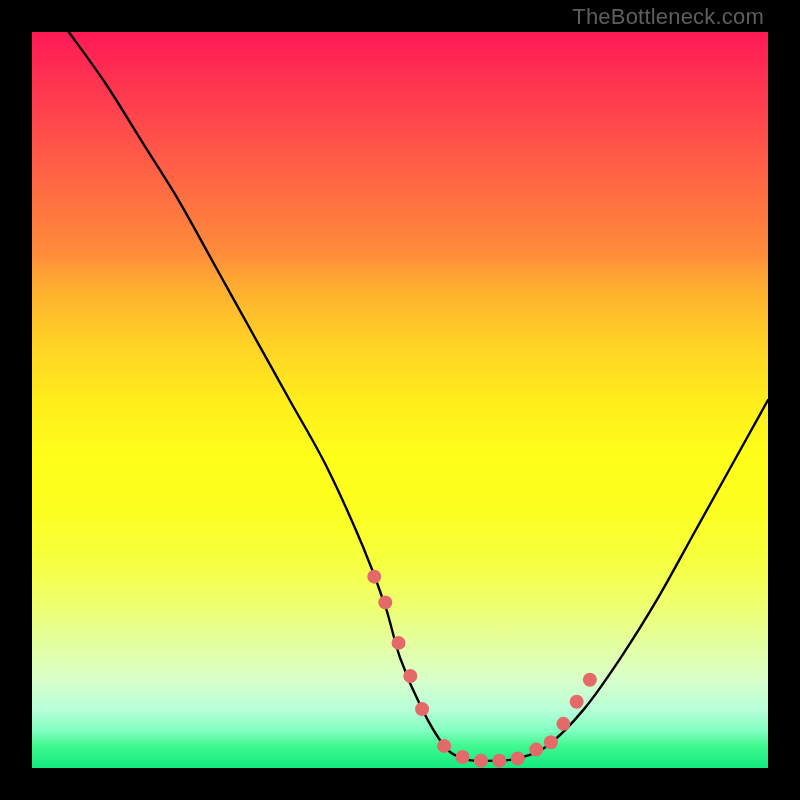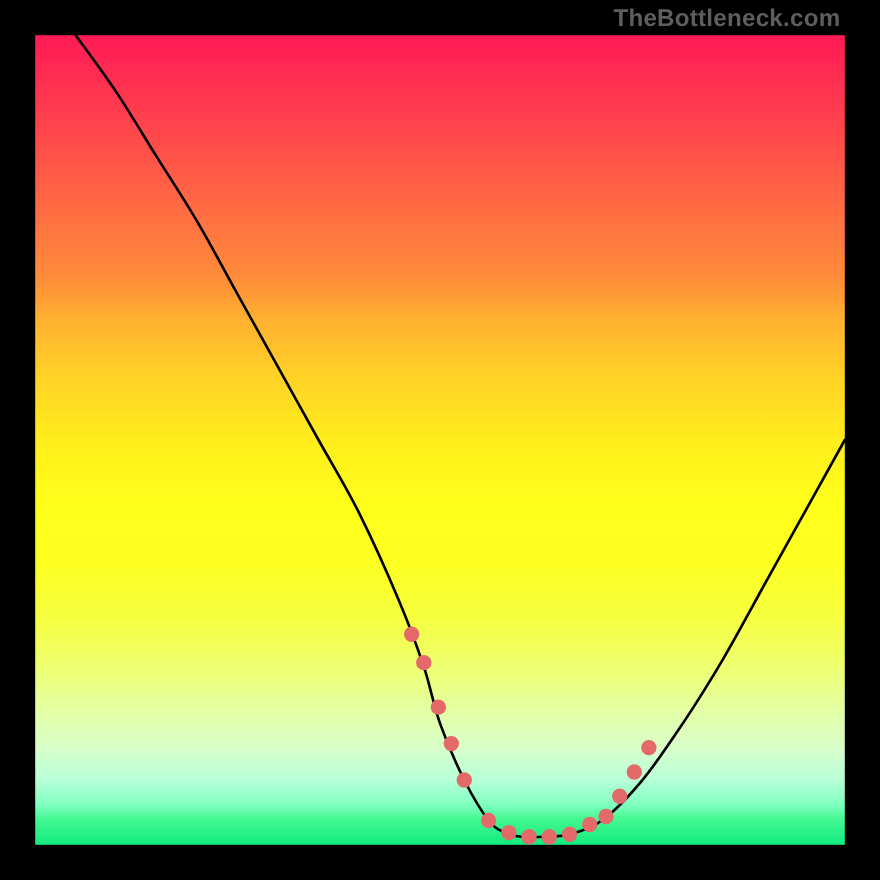--- a/index.html
+++ b/index.html
@@ -34,21 +34,21 @@
       #80ffc0 95%,
       #40f890 97%,
       #12ea7f 100%);
   }
   .watermark {
     position: absolute;
     top: 4px;
     right: 36px;
     font-family: Arial, Helvetica, sans-serif;
     font-size: 22px;
-    font-weight: 700;
+    font-weight: 400;
     color: #5e5e5e;
     letter-spacing: 0.2px;
   }
   svg.curve {
     position: absolute;
     left: 32px;
     top: 32px;
     width: 736px;
     height: 736px;
     overflow: visible;

